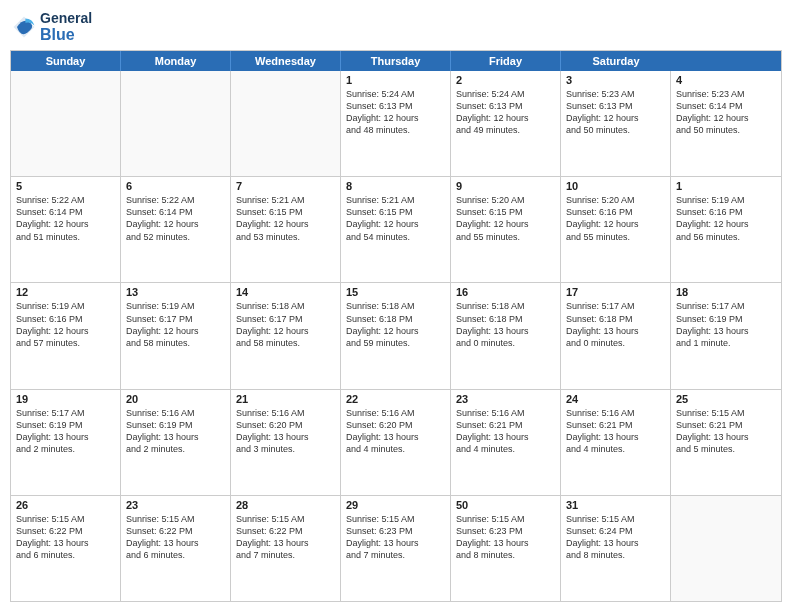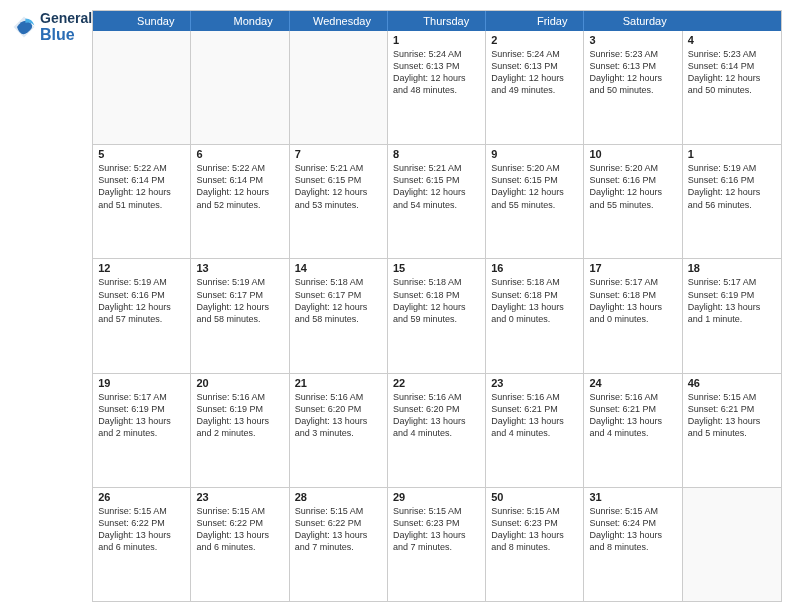--- a/index.html
+++ b/index.html
@@ -8,21 +8,21 @@
       height: 612px;
       font-family: Arial, sans-serif;
       background: #fff;
       overflow: hidden;
     }
     .page {
       width: 792px;
       height: 612px;
       padding: 10px;
       display: flex;
-      flex-direction: row;
+      flex-direction: column;
     }
     .header {
       display: flex;
       justify-content: space-between;
       align-items: flex-start;
       margin-bottom: 6px;
     }
     .logo {
       display: flex;
       align-items: center;
@@ -51,23 +51,23 @@
       border: 1px solid #ccc;
     }
     .cal-header {
       display: grid;
       grid-template-columns: repeat(7, 1fr);
       background: #2a6db5;
     }
     .cal-header-cell {
       color: #fff;
       font-size: 11px;
-      font-weight: normal;
-      padding: 4px 16px;
-      text-align: right;
+      font-weight: bold;
+      padding: 4px 6px;
+      text-align: center;
       border-right: 1px solid #4a8dd5;
     }
     .cal-header-cell:last-child { border-right: none; }
     .cal-body {
       display: flex;
       flex-direction: column;
       flex: 1;
     }
     .cal-row {
       display: grid;
@@ -228,21 +228,21 @@
           </div>
           <div class="cal-cell">
             <span class="day-num">23</span>
             <div class="cell-info">Sunrise: 5:16 AM<br>Sunset: 6:21 PM<br>Daylight: 13 hours<br>and 4 minutes.</div>
           </div>
           <div class="cal-cell">
             <span class="day-num">24</span>
             <div class="cell-info">Sunrise: 5:16 AM<br>Sunset: 6:21 PM<br>Daylight: 13 hours<br>and 4 minutes.</div>
           </div>
           <div class="cal-cell">
-            <span class="day-num">46</span>
+            <span class="day-num">25</span>
             <div class="cell-info">Sunrise: 5:15 AM<br>Sunset: 6:21 PM<br>Daylight: 13 hours<br>and 5 minutes.</div>
           </div>
         </div>
         <div class="cal-row">
           <div class="cal-cell">
             <span class="day-num">26</span>
             <div class="cell-info">Sunrise: 5:15 AM<br>Sunset: 6:22 PM<br>Daylight: 13 hours<br>and 6 minutes.</div>
           </div>
           <div class="cal-cell">
             <span class="day-num">23</span>

